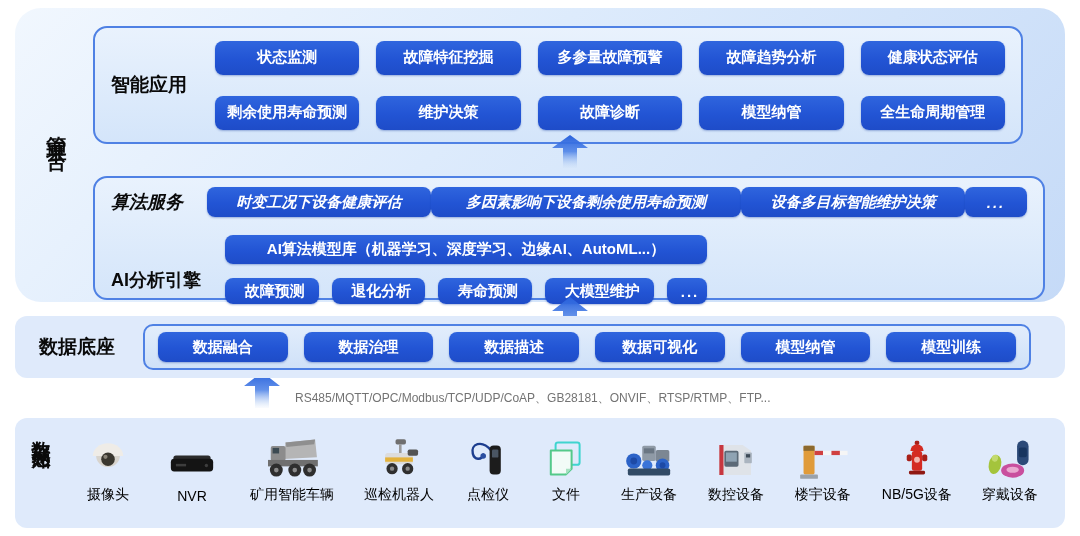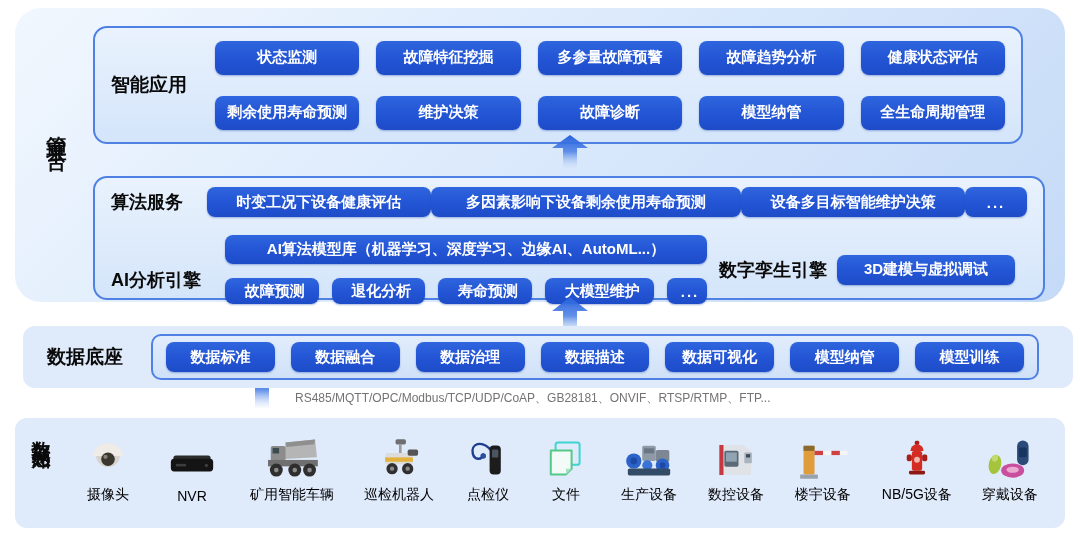--- a/index.html
+++ b/index.html
@@ -48,21 +48,21 @@
     flex:1; display:grid; grid-template-columns:repeat(5,1fr);
     column-gap:17px; row-gap:21px;
   }
   .app-grid .chip { height:34px; font-size:15px; }
 
   
   .panel-engine {
     left:78px; top:168px; width:952px; height:124px;
     padding:9px 16px 8px 16px; display:flex; flex-direction:column;
   }
-  .engine-row1 { display:flex; align-items:center; gap:0; height:30px; flex:none; }
+  .engine-row1 { display:flex; align-items:center; gap:0; height:30px; flex:none;font-style:italic; }
   .engine-row1 .sec-label { width:96px; font-size:18px; flex:none; }
   .engine-row1 .chip { height:30px; font-size:15px; }
   .er1-b1 { flex:2.05; } .er1-b2 { flex:2.85; } .er1-b3 { flex:2.05; }
   .chip-ellipsis { width:62px; flex:none; letter-spacing:2px; }
   .engine-row2 { display:flex; align-items:center; margin-top:18px; flex:1; }
   .engine-row2 .label-ai { width:114px; font-size:18px; flex:none;margin-top:20px; }
   .ai-stack { width:482px; flex:none; display:flex; flex-direction:column; gap:14px; }
   .ai-lib-chip { height:29px; font-size:15px; }
   .ai-small-row { display:flex; gap:13px; height:26px; }
   .ai-small-row .chip { font-size:15px; flex:1;padding-left:6px; }
@@ -71,22 +71,22 @@
   .twin-group { flex:1; display:flex; align-items:center; justify-content:center; gap:10px; }
   .twin-group .sec-label { font-size:18px; }
   .twin-chip { width:178px; height:30px; font-size:15px; flex:none; }
 
   
   .strip {
     position:absolute; left:15px; width:1050px;
     background:var(--strip-fill,#dfeafb); border-radius:12px;
   }
   .data-base-strip {
-    top:326px; height:62px;
-    display:flex; align-items:center; padding:0 34px 0 24px; gap:20px;margin-left:8px;
+    top:316px; height:62px;
+    display:flex; align-items:center; padding:0 34px 0 24px; gap:20px;
   }
   .data-base-strip .sec-label { width:84px; font-size:19px; flex:none; }
   .base-panel {
     flex:1; height:46px; border:2px solid var(--panel-border,#4f81e4); border-radius:10px;
     background:linear-gradient(180deg,#e2edfc 0%,#cfe1f8 100%);
     display:flex; align-items:center; padding:0 13px; gap:16px;
   }
   .base-panel .chip { flex:1; height:30px; font-size:15px; }
 
   
@@ -158,42 +158,37 @@
         <div class="ai-stack">
           <div class="chip ai-lib-chip">AI算法模型库（机器学习、深度学习、边缘AI、AutoML...）</div>
           <div class="ai-small-row">
             <div class="chip">故障预测</div>
             <div class="chip">退化分析</div>
             <div class="chip">寿命预测</div>
             <div class="chip chip-big">大模型维护</div>
             <div class="chip chip-dots">...</div>
           </div>
         </div>
-        <div class="twin-group">
-          <div class="sec-label">数字孪生引擎</div>
-          <div class="chip twin-chip">3D建模与虚拟调试</div>
-        </div>
       </div>
     </div>
   </div>
 
   <svg class="arrow a1" width="38" height="33" viewBox="0 0 38 33">
     <path d="M19 0 L37 13 L26 13 L26 33 L12 33 L12 13 L1 13 Z" fill="url(#arrowGrad)"></path>
   </svg>
   <svg class="arrow a2" width="38" height="38" viewBox="0 0 38 38">
     <path d="M19 0 L37 14 L26 14 L26 38 L12 38 L12 14 L1 14 Z" fill="url(#arrowGrad)"></path>
   </svg>
   <svg class="arrow a3" width="38" height="36" viewBox="0 0 38 36">
     <path d="M19 0 L37 14 L26 14 L26 36 L12 36 L12 14 L1 14 Z" fill="url(#arrowGrad)"></path>
   </svg>
 
   <div class="strip data-base-strip">
     <div class="sec-label">数据底座</div>
     <div class="base-panel">
-      <div class="chip">数据标准</div>
       <div class="chip">数据融合</div>
       <div class="chip">数据治理</div>
       <div class="chip">数据描述</div>
       <div class="chip">数据可视化</div>
       <div class="chip">模型纳管</div>
       <div class="chip">模型训练</div>
     </div>
   </div>
 
   <div class="protocol-text">RS485/MQTT/OPC/Modbus/TCP/UDP/CoAP、GB28181、ONVIF、RTSP/RTMP、FTP...</div>

